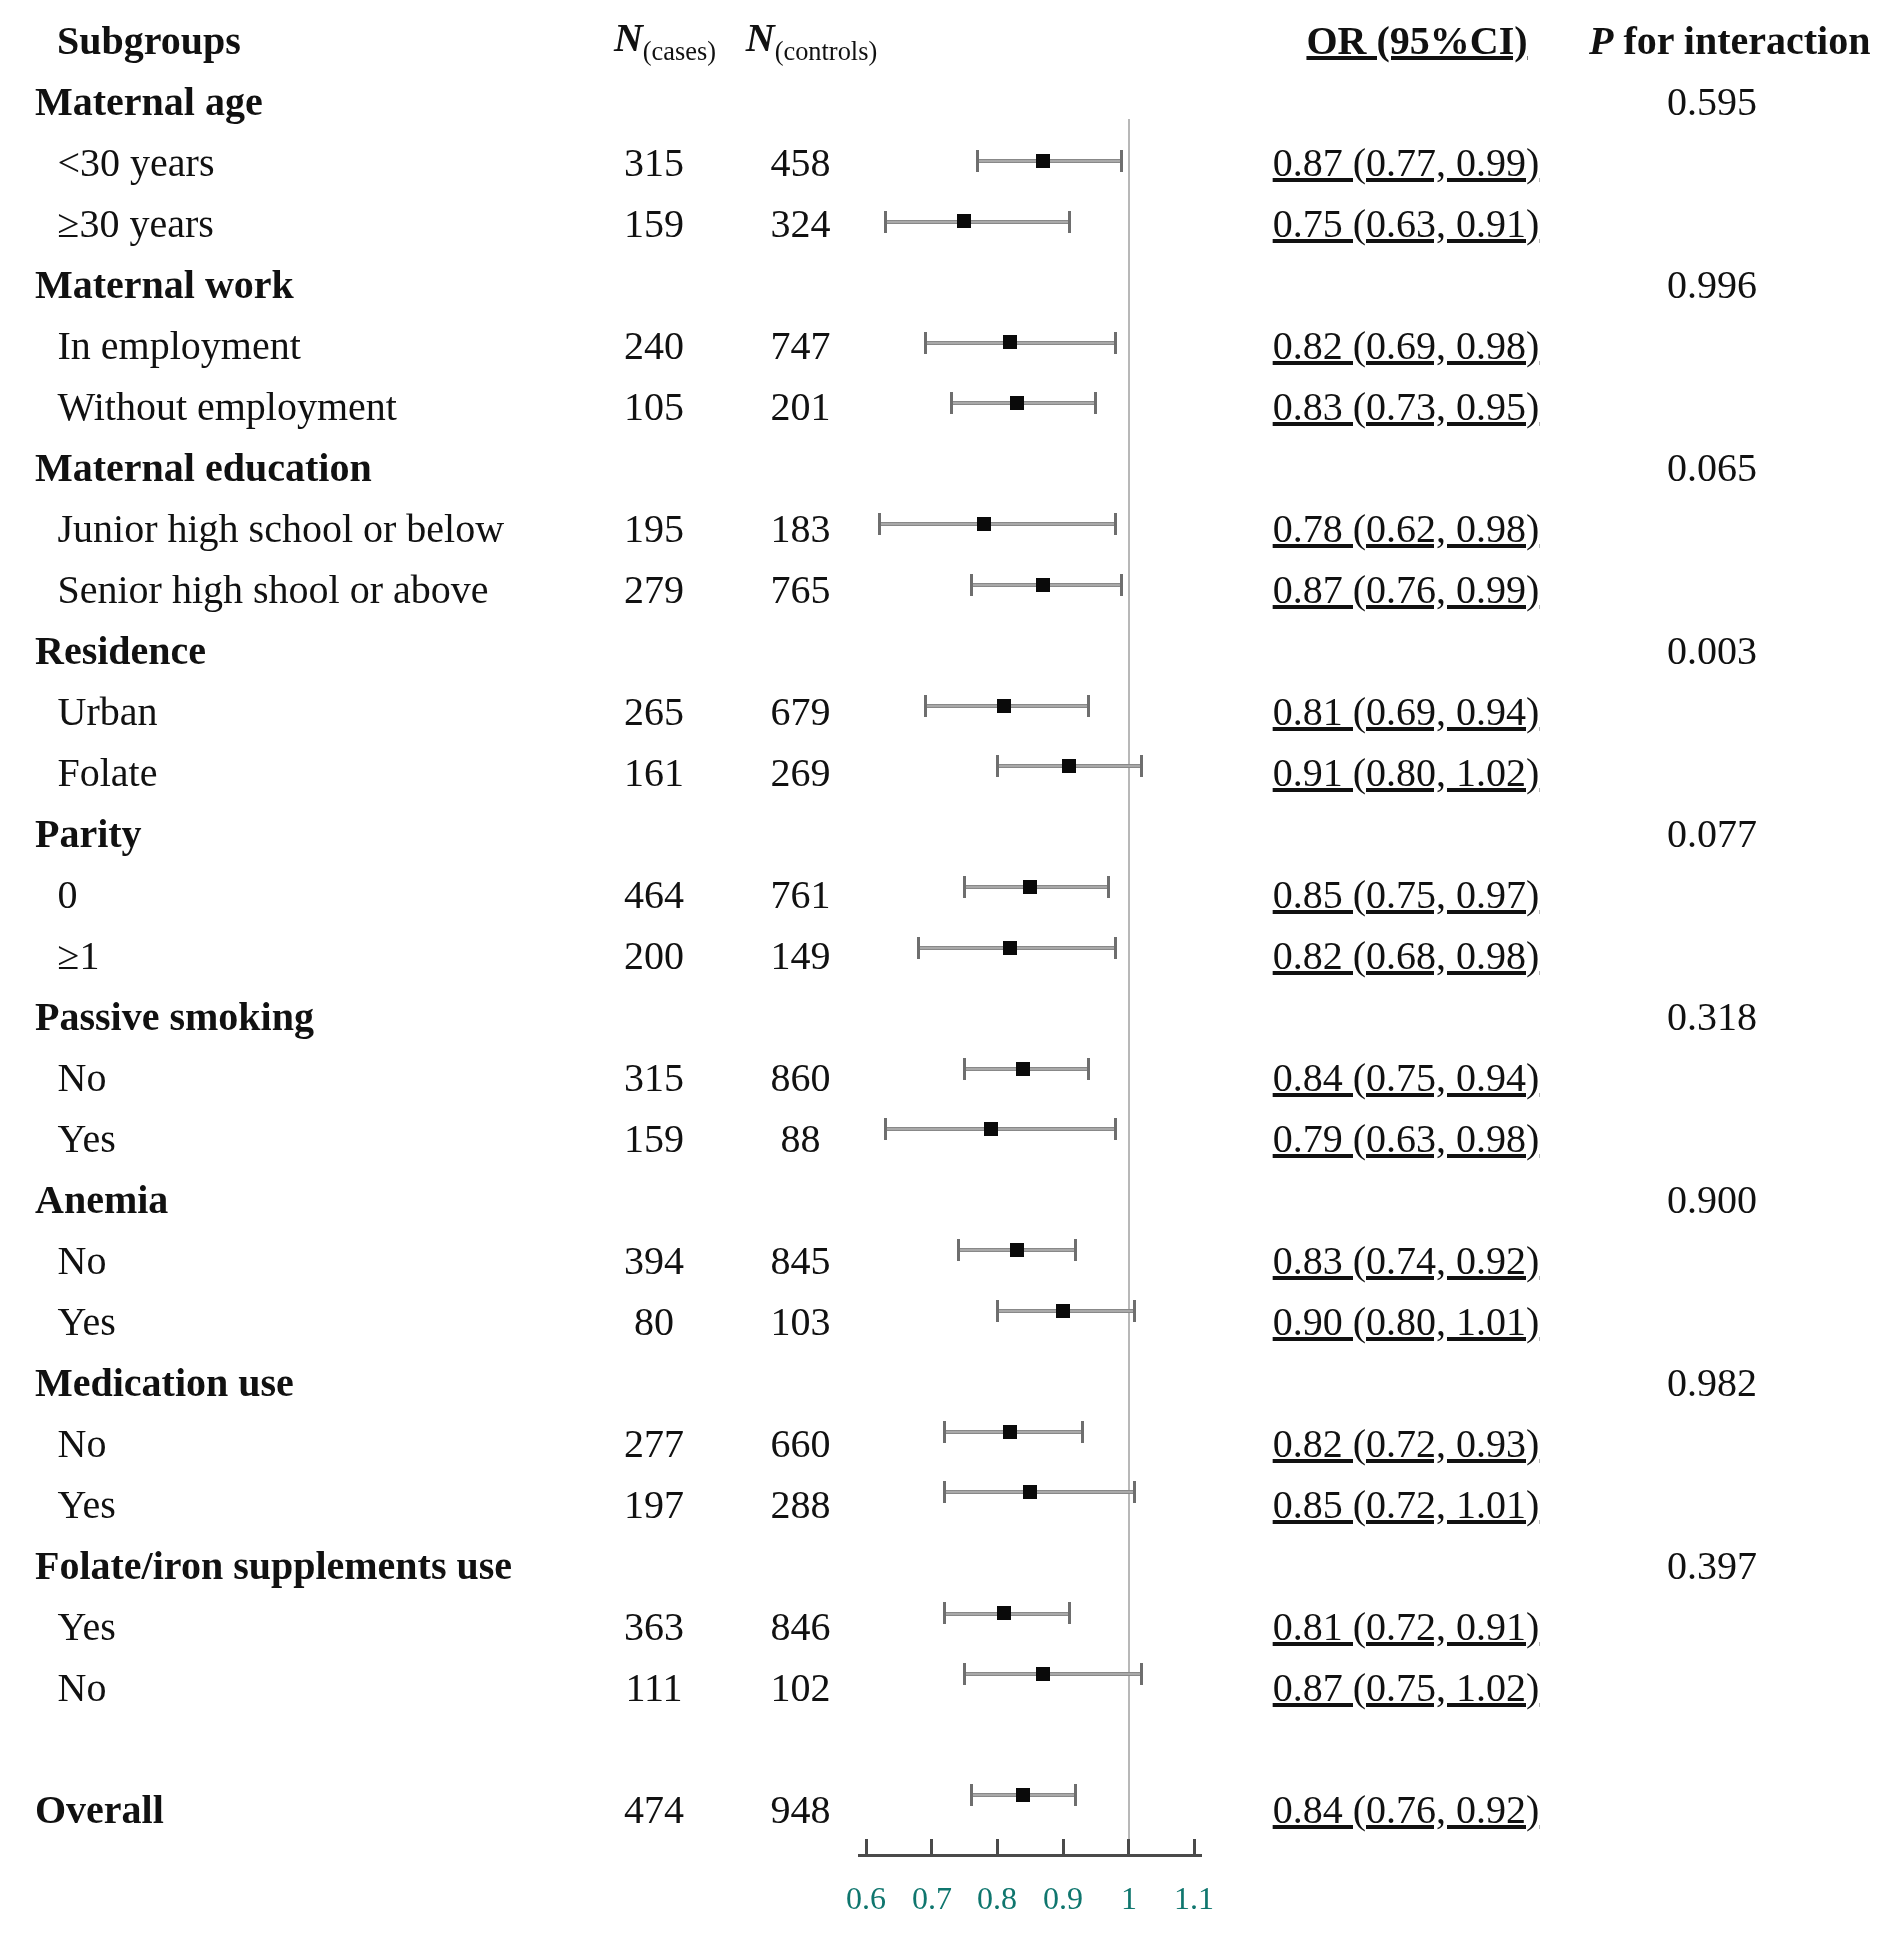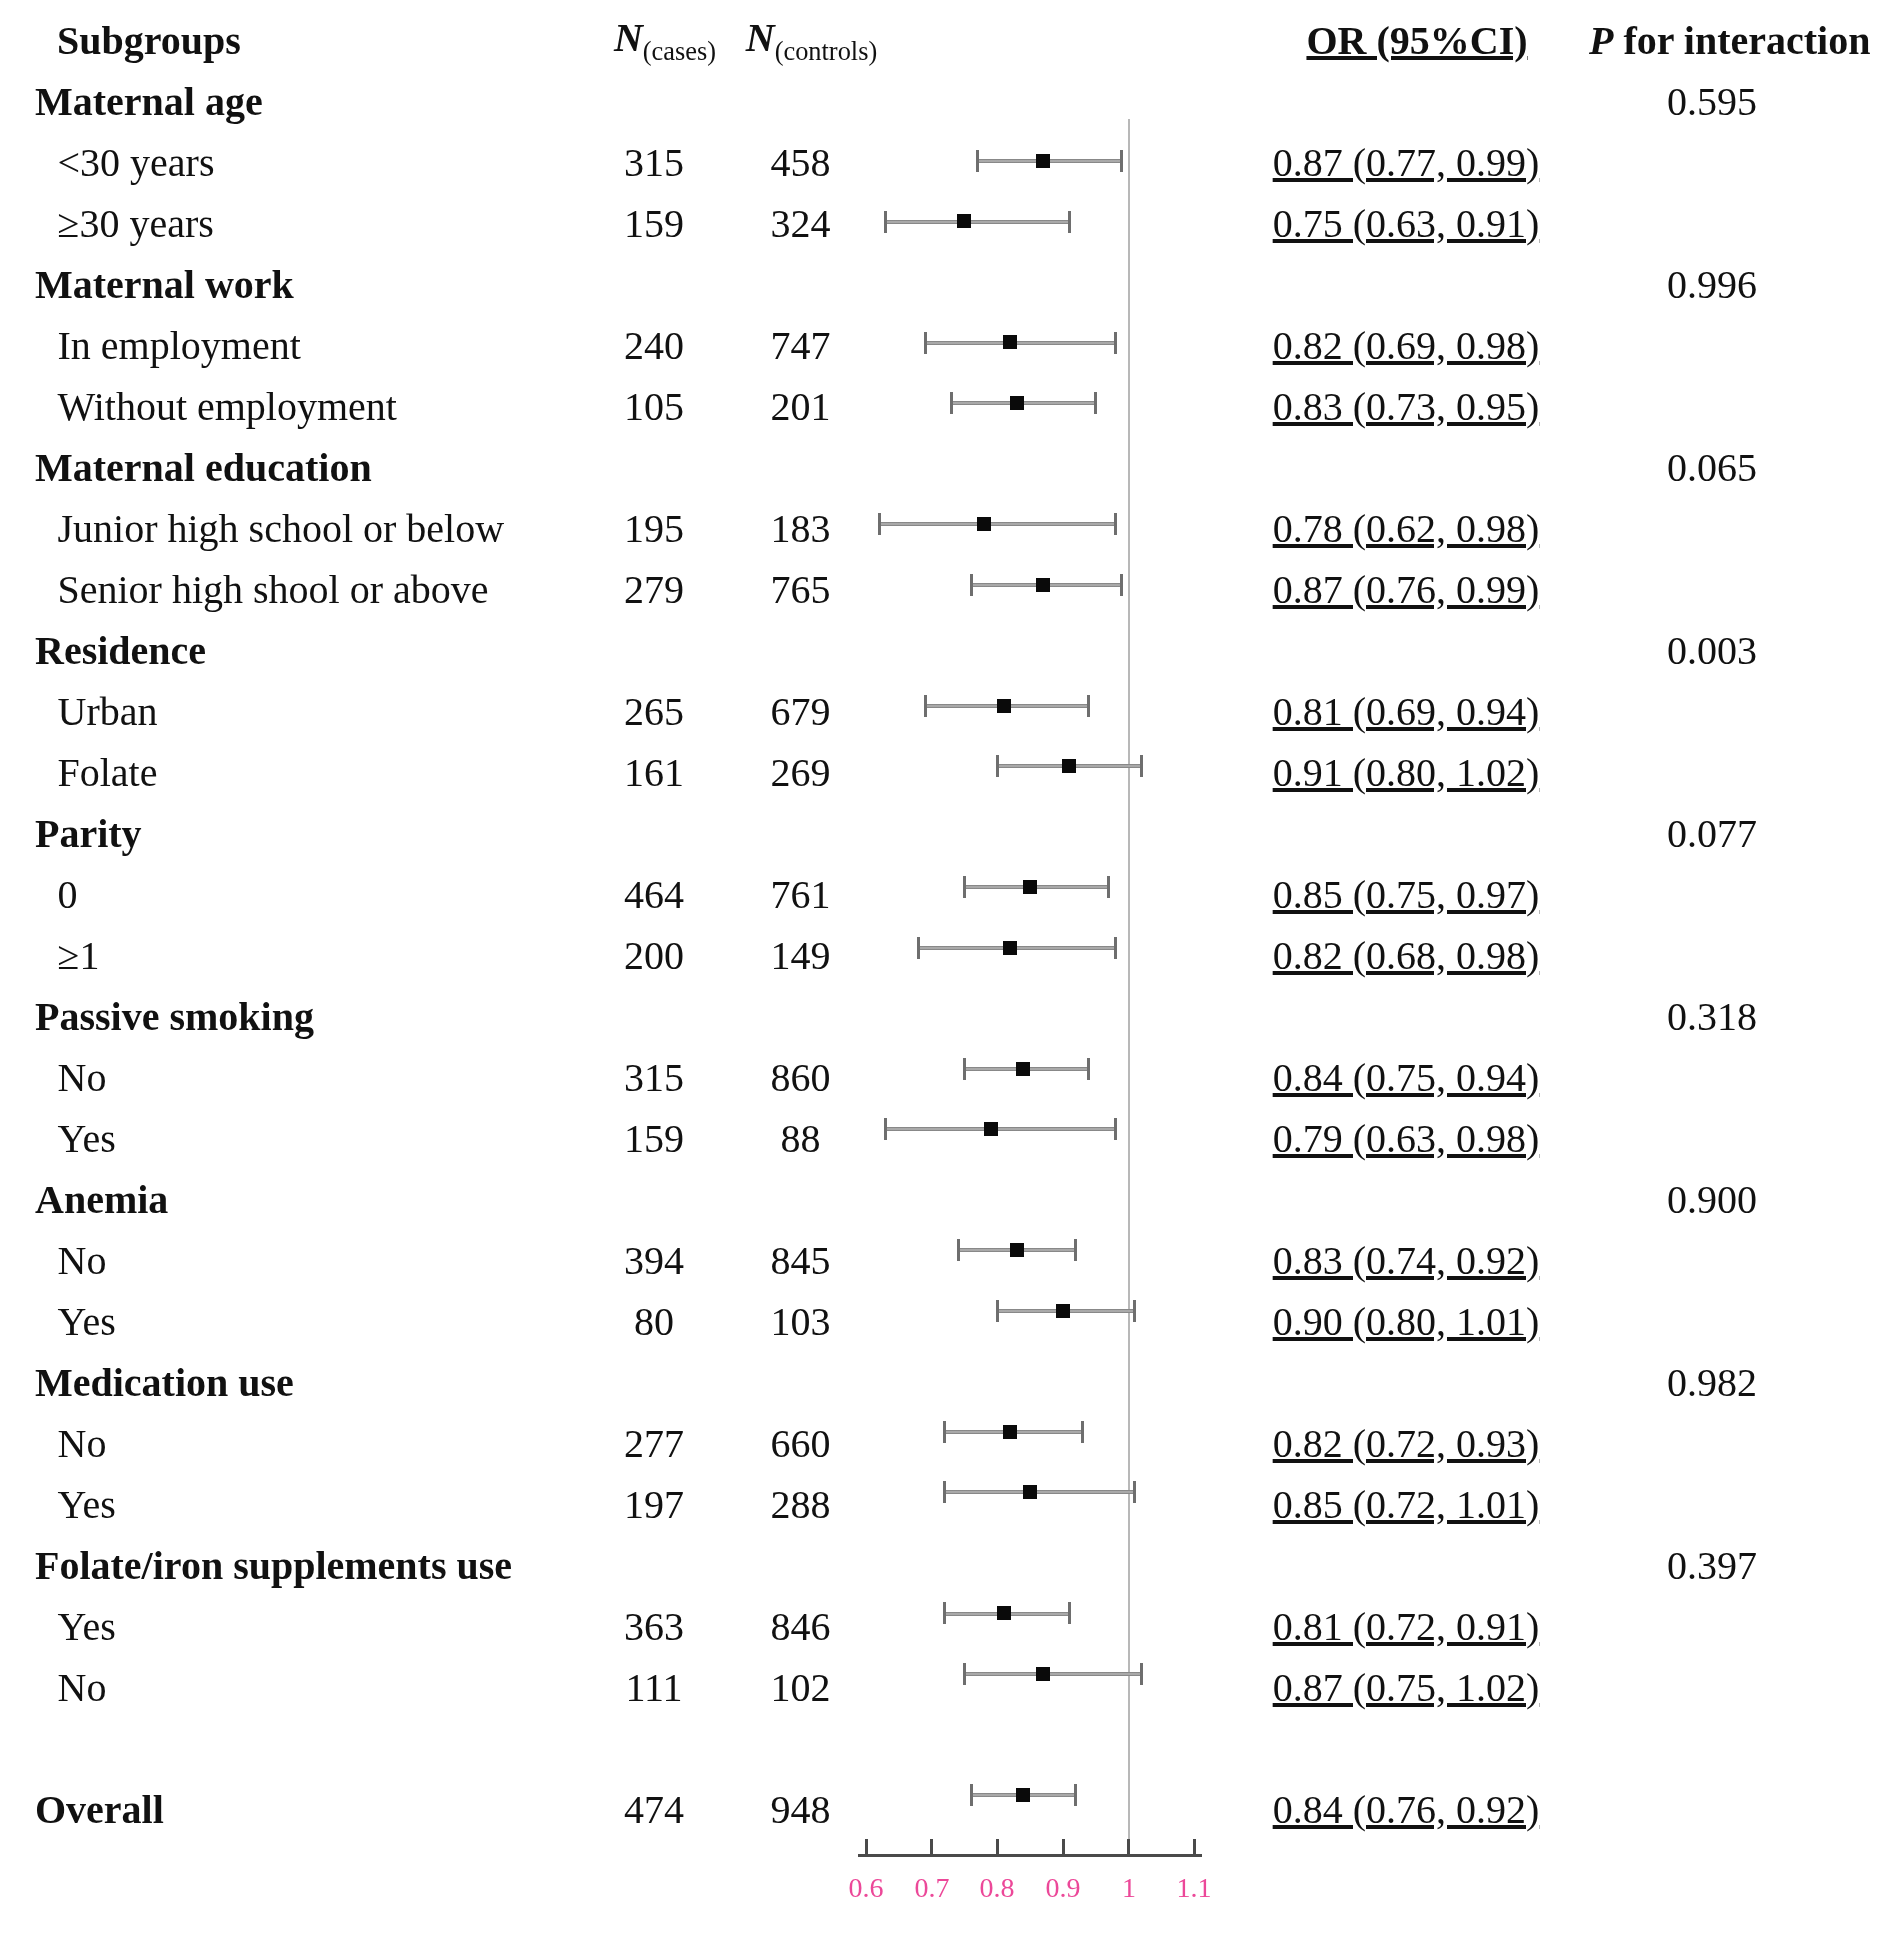--- a/index.html
+++ b/index.html
@@ -31,23 +31,24 @@
   .nh sub{font-size:0.66em;font-weight:normal;}
   #plot-layer{position:absolute;left:0;top:0;width:1891px;height:1955px;}
   .abs{position:absolute;}
   .ci-line{height:3.9px;background:linear-gradient(#787878,#b9b9b9 50%,#787878);}
   .ci-cap{width:3.2px;height:22px;background:#6e6e6e;}
   .or-marker{width:14px;height:14px;background:#0a0a0a;}
   .ref-line{width:1.9px;background:#b8b8b8;}
   .axis-line{height:3.2px;background:#4a4a4a;}
   .axis-tick{width:2.6px;height:15.5px;background:#4a4a4a;}
   .tick-label{
-    font-size:28px;color:#ec4899;
+    font-size:32px;color:#0f766e;
     transform:translateX(-50%);
     white-space:nowrap;
+    margin-top:8px;
   }
 </style>
 </head>
 <body>
 
 <div id="figure">
 
   <div id="plot-layer">
       <div class="abs ref-line" style="left: 1128px; top: 119px; height: 1737px; background: rgb(184, 184, 184);"></div>
       <div class="abs ci-line" style="left: 978px; top: 159px; width: 144px;"></div>

